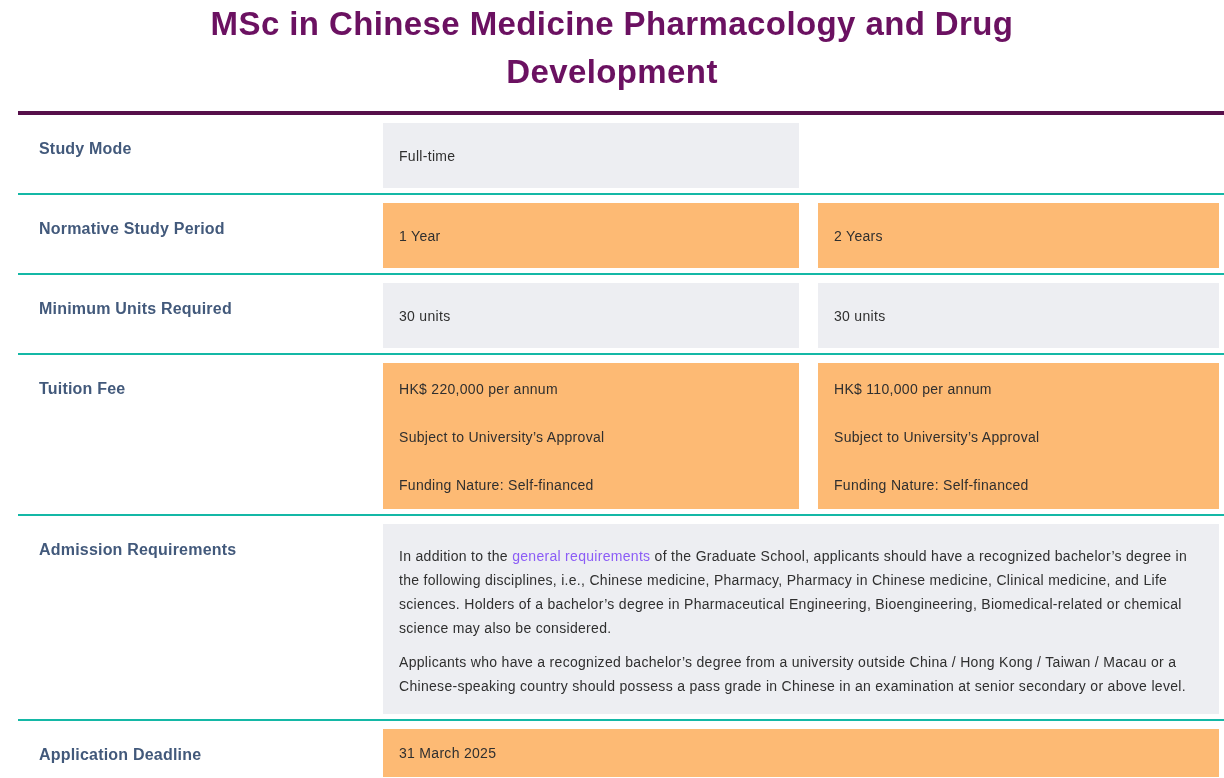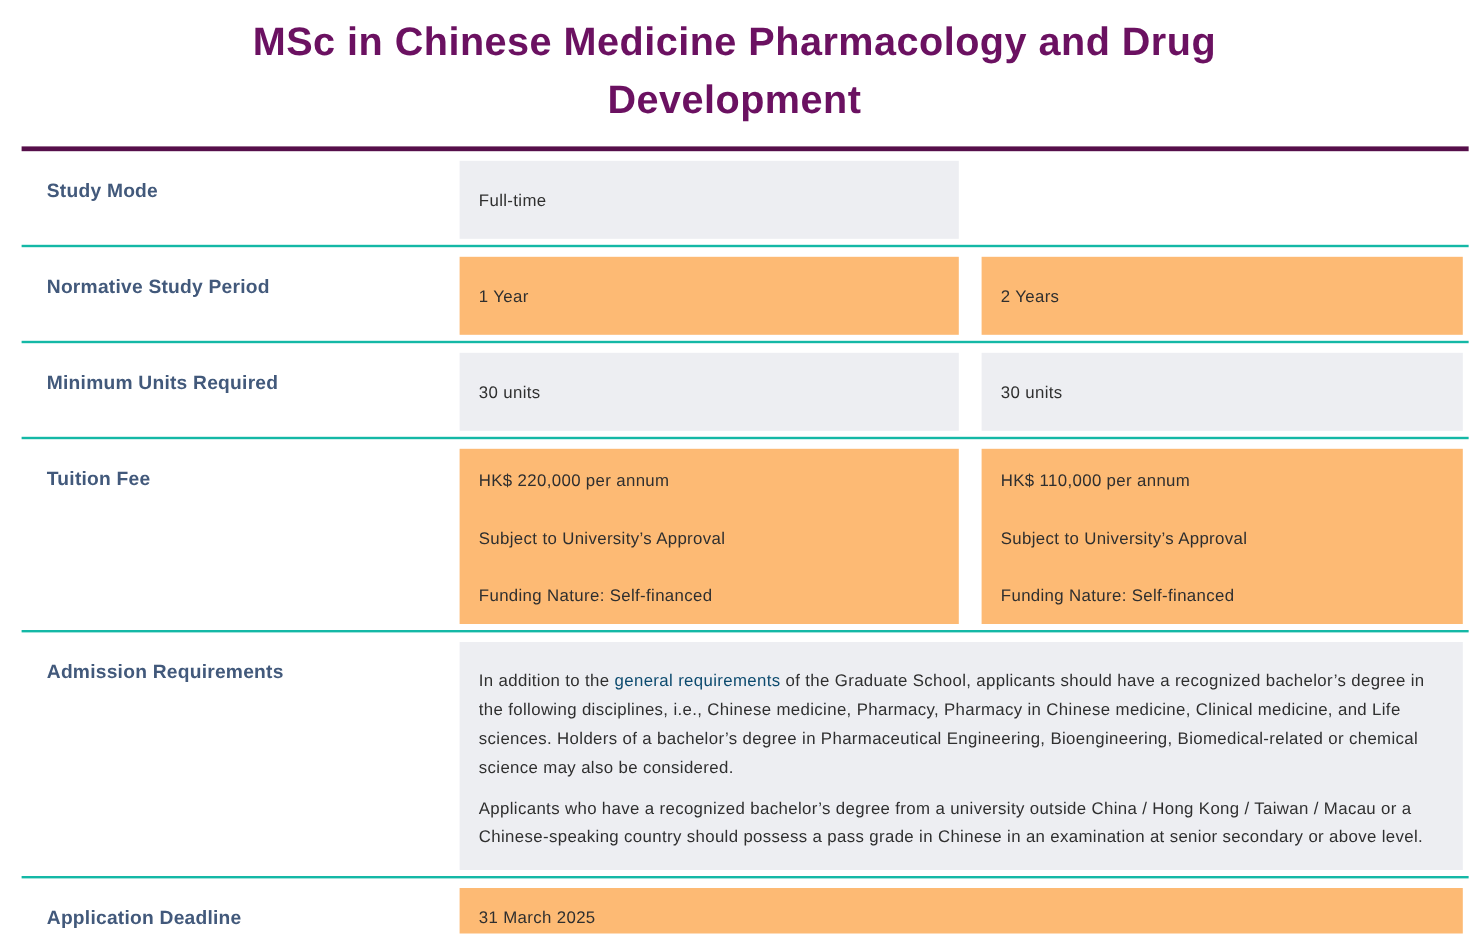--- a/index.html
+++ b/index.html
@@ -3,21 +3,21 @@
 <meta charset="utf-8">
 <style>
   html, body { margin: 0; padding: 0; }
   body {
     width: 1224px; height: 778px; overflow: hidden;
     background: #ffffff;
     font-family: "Liberation Sans", sans-serif;
   }
 
   
-  .header { padding-top: 11px; }
+  .header { }
   h1.page-title {
     margin: 0 auto; width: 960px;
     text-align: center;
     font-size: 33px; line-height: 48px; font-weight: 700;
     letter-spacing: 0.4px;
     color: #6b1161;
   }
   .title-rule {
     margin: 15px 0 0 18px;
     height: 4px;
@@ -61,21 +61,21 @@
     display: flex; align-items: center;
     padding: 0 16px;
   }
 
   .cell.multi { height: 146px; padding: 18px 16px 12px 16px; }
   .cell.multi p { margin: 0 0 31px 0; font-size: 14px; line-height: 17px; }
 
   .cell.paras { padding: 20px 18px 16px 16px; }
   .cell.paras p { margin: 0 0 10px 0; font-size: 14px; line-height: 24px; }
   .cell.paras p:last-child { margin-bottom: 0; }
-  a.inline-link { color: #0c4a6e; text-decoration: none; cursor: pointer; }
+  a.inline-link { color: #8b5cf6; text-decoration: none; cursor: pointer; }
 
   .cell.deadline { height: 48px; display: flex; align-items: center; padding: 0 16px; }
 
   .cell.sliver { height: 24px; }
 </style>
 </head>
 <body>
 
 <div class="header">
   <h1 class="page-title"><span>MSc in Chinese Medicine Pharmacology and Drug</span><br><span>Development</span></h1>

